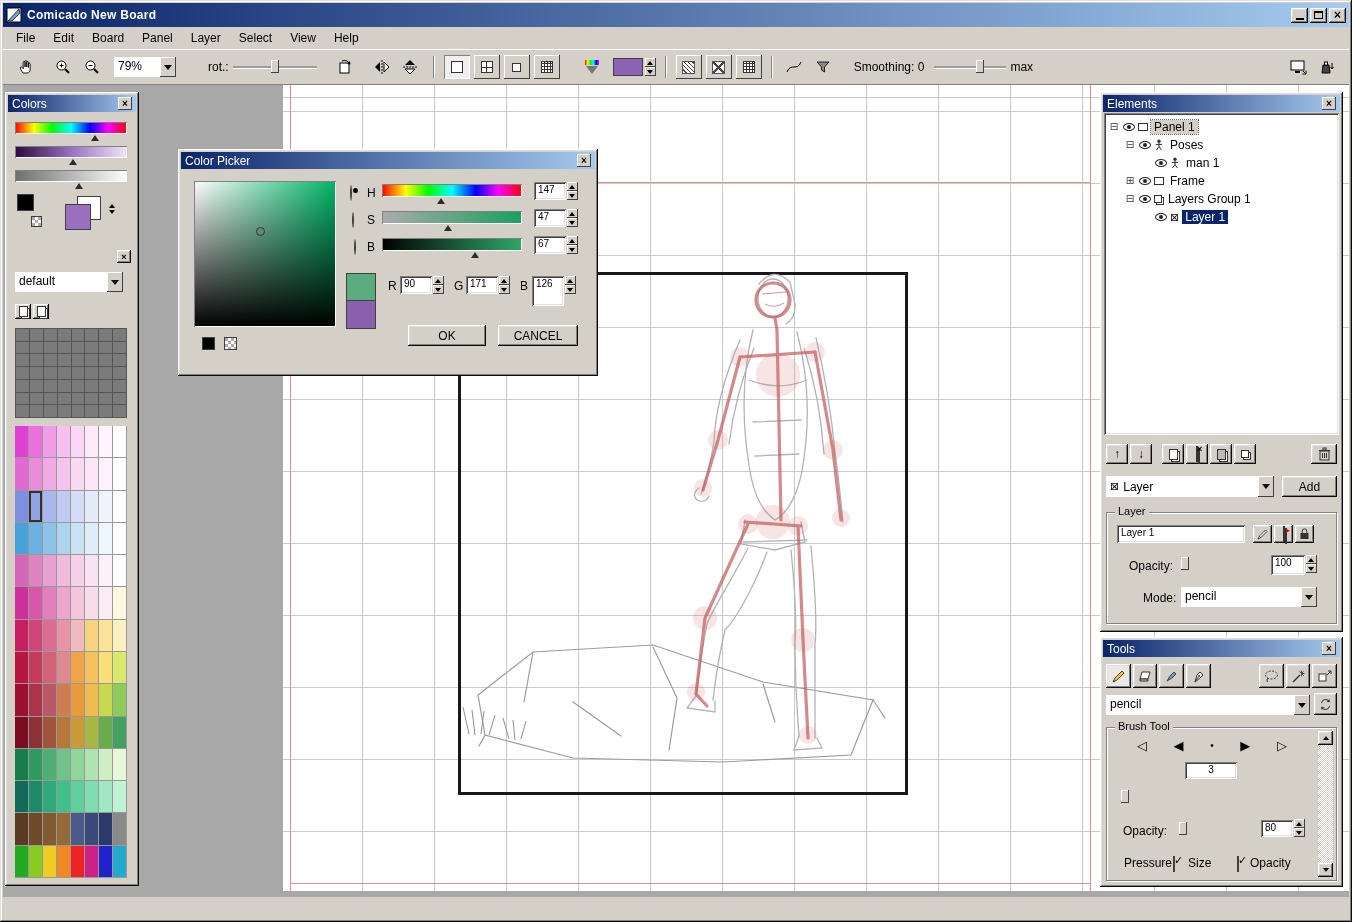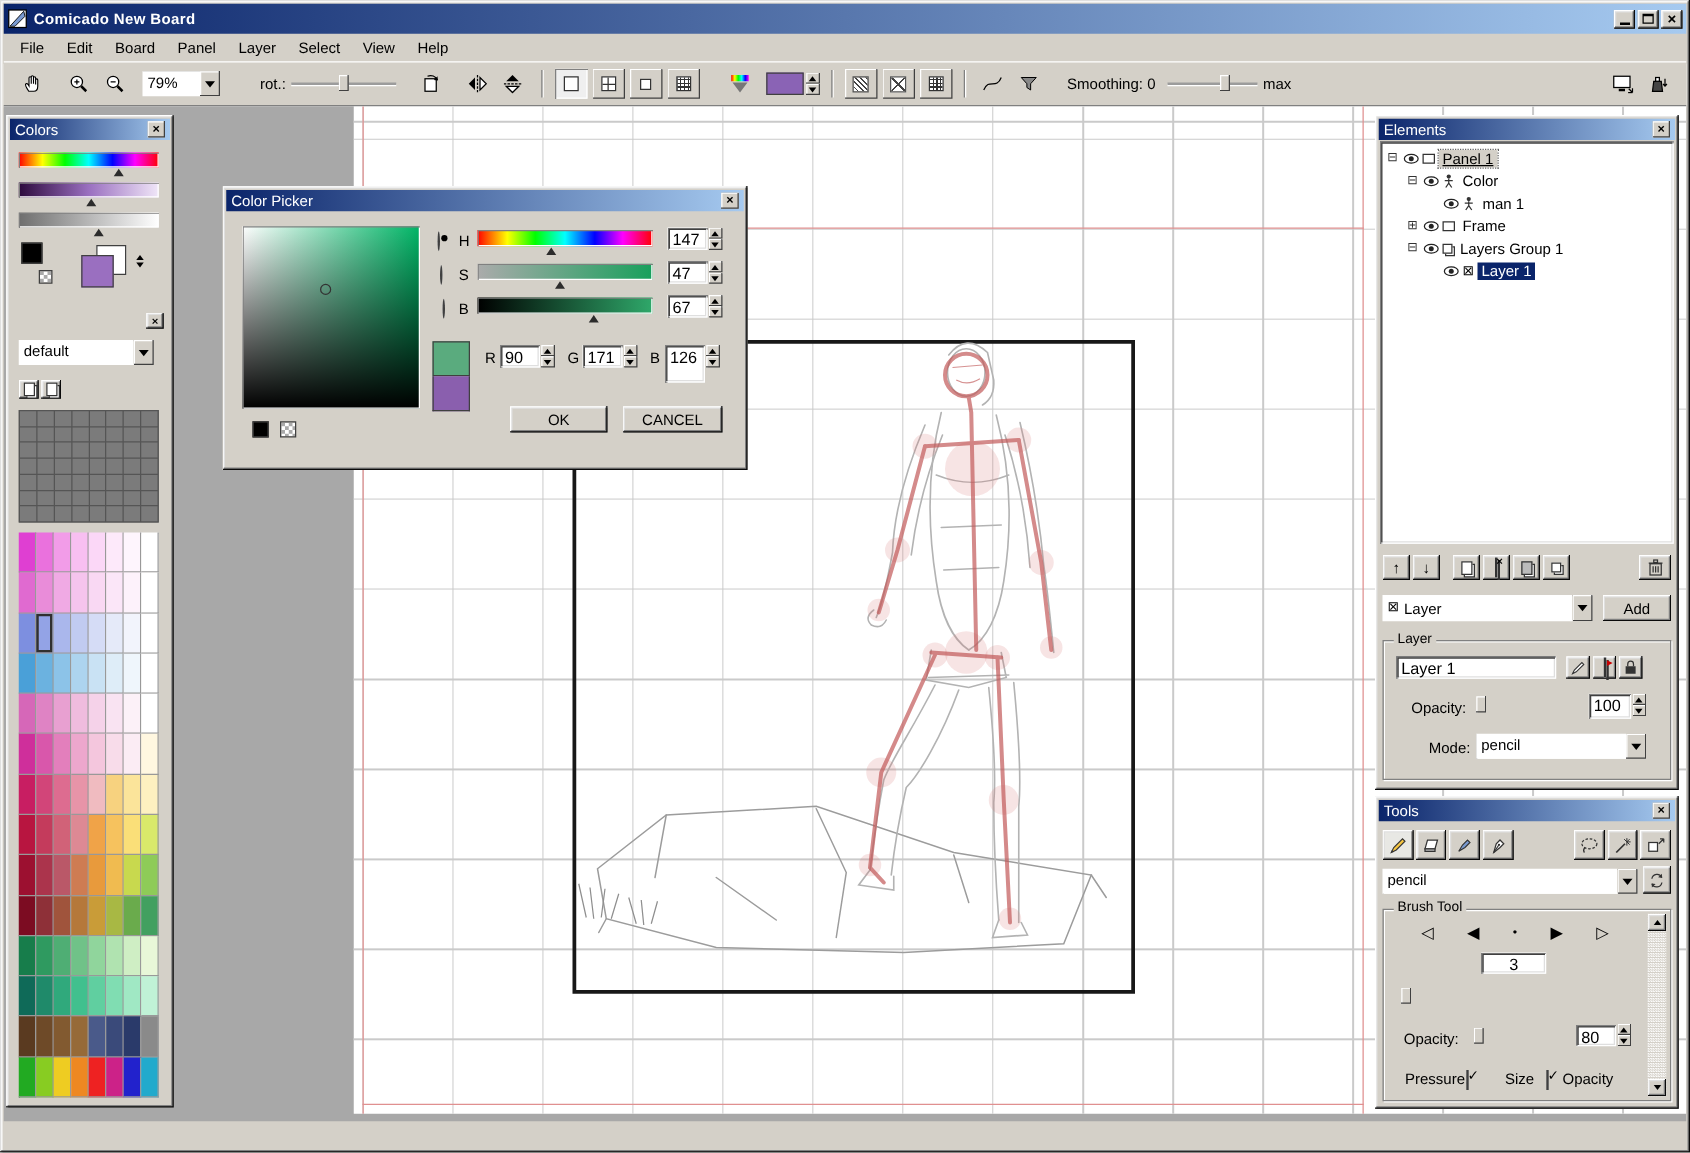--- a/index.html
+++ b/index.html
@@ -56,21 +56,21 @@
 .panel-title{position:absolute;left:3px;right:3px;top:3px;height:17px;background:linear-gradient(90deg,#0a246a,#a6caf0);color:#fff;display:flex;align-items:center;padding:0 4px;font-size:12px;}
 .panel-x{margin-left:auto;width:14px;height:13px;display:flex;align-items:center;justify-content:center;font-size:10px;font-weight:bold;color:#000;}
 
 #workspace{position:absolute;left:3px;right:3px;top:85px;bottom:25px;background:#a8a8a8;overflow:hidden;}
 #page{position:absolute;left:280px;top:0;width:1066px;height:806px;background:
  repeating-linear-gradient(90deg,#cacaca 0 1px,transparent 1px 72px),
  repeating-linear-gradient(180deg,#cacaca 0 1px,transparent 1px 72px),#fff;background-position:7px 0,0 26px;}
 .redline{position:absolute;background:#e09090;}
 #frame-rect{position:absolute;left:175px;top:187px;width:450px;height:523px;border:3px solid #181818;}
 
-.field{background:#fff;box-shadow:inset 1px 1px #808080,inset -1px -1px #fff,inset 2px 2px #404040,inset -2px -2px #dfdfdf;padding:2px 4px;font-size:13px;overflow:hidden;white-space:nowrap;}
+.field{background:#fff;box-shadow:inset 1px 1px #808080,inset -1px -1px #fff,inset 2px 2px #404040,inset -2px -2px #dfdfdf;padding:2px 4px;font-size:10px;overflow:hidden;white-space:nowrap;}
 .spin{display:inline-flex;flex-direction:column;width:11px;height:18px;flex:none;}
 .spin b{flex:1;position:relative;background:#d4d0c8;box-shadow:inset -1px -1px #404040,inset 1px 1px #fff;}
 .spin b i{position:absolute;left:2px;border-left:3px solid transparent;border-right:3px solid transparent;}
 .spin .up i{top:3px;border-bottom:4px solid #000;}
 .spin .dn i{top:3px;border-top:4px solid #000;}
 .tri{position:absolute;width:0;height:0;border-left:4px solid transparent;border-right:4px solid transparent;border-bottom:6px solid #2c2c2c;}
 .radio{width:11px;height:11px;border-radius:50%;background:#fff;box-shadow:inset 1px 1px #808080,inset -1px -1px #dfdfdf;border:1px solid #404040;position:relative;flex:none;}
 .radio.on::after{content:"";position:absolute;left:2px;top:2px;width:5px;height:5px;border-radius:50%;background:#000;}
 .cb{width:11px;height:11px;background:#fff;border:1px solid #404040;position:relative;flex:none;}
 .cb.on::after{content:"\2713";position:absolute;left:0px;top:-3px;font-size:11px;font-weight:bold;}
@@ -80,21 +80,21 @@
 
 .gradbar{position:absolute;left:10px;width:112px;height:12px;box-shadow:inset 1px 1px #808080,inset -1px -1px #fff;}
 #gray-grid{position:absolute;left:10px;top:236px;width:112px;height:90px;display:grid;grid-template-columns:repeat(8,1fr);grid-template-rows:repeat(7,1fr);gap:1px;background:#555;border:1px solid #555;}
 #palette-grid{position:absolute;left:10px;top:334px;width:112px;height:452px;display:grid;grid-template-columns:repeat(8,1fr);grid-template-rows:repeat(14,1fr);box-shadow:inset 1px 1px #808080,inset -1px -1px #fff;}
 .pcell{border-right:1px solid #999;border-bottom:1px solid #999;}
 .pcell.sel{box-shadow:inset 0 0 0 2px #303030;}
 
 #elements-tree{position:absolute;left:4px;top:21px;width:235px;height:322px;background:#fff;box-shadow:inset 1px 1px #808080,inset -1px -1px #fff,inset 2px 2px #404040,inset -2px -2px #dfdfdf;padding-top:5px;overflow:hidden;}
 .tree-row{height:18px;display:flex;align-items:center;gap:3px;font-size:12px;padding-right:4px;}
 .tree-row .tl{padding:0 3px;white-space:nowrap;}
-.tree-row .tl.hl{background:#d4d0c8;outline:1px dotted #666;text-decoration:underline;}
+.tree-row .tl.hl{background:#d4d0c8;outline:1px dotted #666;}
 .tree-row.selected .tl{background:#0a246a;color:#fff;}
 .act-btn{width:22px;height:20px;}
 
 .vscroll{position:absolute;width:15px;background:repeating-conic-gradient(#fff 0 25%,#d4d0c8 0 50%) 0 0/2px 2px;}
 .vs-btn{position:absolute;left:0;width:15px;height:14px;display:flex;align-items:center;justify-content:center;}
 .arrow-up-s{width:0;height:0;border-left:3px solid transparent;border-right:3px solid transparent;border-bottom:4px solid #000;}
 .arrow-dn-s{width:0;height:0;border-left:3px solid transparent;border-right:3px solid transparent;border-top:4px solid #000;}
 
 .statusbar{position:absolute;left:3px;right:3px;bottom:3px;height:22px;display:flex;gap:3px;padding:2px;}
 .status-cell{box-shadow:inset 1px 1px #808080,inset -1px -1px #fff;display:flex;align-items:center;padding:0 8px;font-size:12px;}
@@ -552,21 +552,21 @@
           </div>
           <div class="tree-row" style="padding-left: 20px;">
             <span class="tw">⊟</span>
             <span class="eye">
               <i></i>
             </span>
             <svg width="10" height="12" viewBox="0 0 10 12" style="flex:none">
               <circle cx="5" cy="2.2" r="1.7" fill="#333"></circle>
               <path d="M5 4 V7.5 M1.8 5.4 H8.2 M5 7.5 L2.6 11 M5 7.5 L7.4 11" stroke="#333" fill="none"></path>
             </svg>
-            <span class="tl">Color</span>
+            <span class="tl">Poses</span>
           </div>
           <div class="tree-row" style="padding-left: 36px;">
             <span class="tw"></span>
             <span class="eye">
               <i></i>
             </span>
             <svg width="10" height="12" viewBox="0 0 10 12" style="flex:none">
               <circle cx="5" cy="2.2" r="1.7" fill="#333"></circle>
               <path d="M5 4 V7.5 M1.8 5.4 H8.2 M5 7.5 L2.6 11 M5 7.5 L7.4 11" stroke="#333" fill="none"></path>
             </svg>
@@ -766,21 +766,21 @@
         <span class="abs spin" style="left:187px;top:91px">
             <b class="up">
               <i></i>
             </b>
             <b class="dn">
               <i></i>
             </b>
           </span>
         <span class="abs lbl" style="left:17px;top:128px">Pressure:</span>
         <span class="abs cb on" style="left:66px;top:129px"></span>
-        <span class="abs lbl" style="left:97px;top:128px">Size</span>
+        <span class="abs lbl" style="left:81px;top:128px">Size</span>
         <span class="abs cb on" style="left:128px;top:129px"></span>
         <span class="abs lbl" style="left:143px;top:128px">Opacity</span>
         <div class="vscroll" style="right:3px;top:3px;bottom:3px">
           <span class="vs-btn btn" style="top:0">
               <i class="arrow-up-s"></i>
             </span>
           <span class="vs-btn btn" style="bottom:0">
               <i class="arrow-dn-s"></i>
             </span>
         </div>

